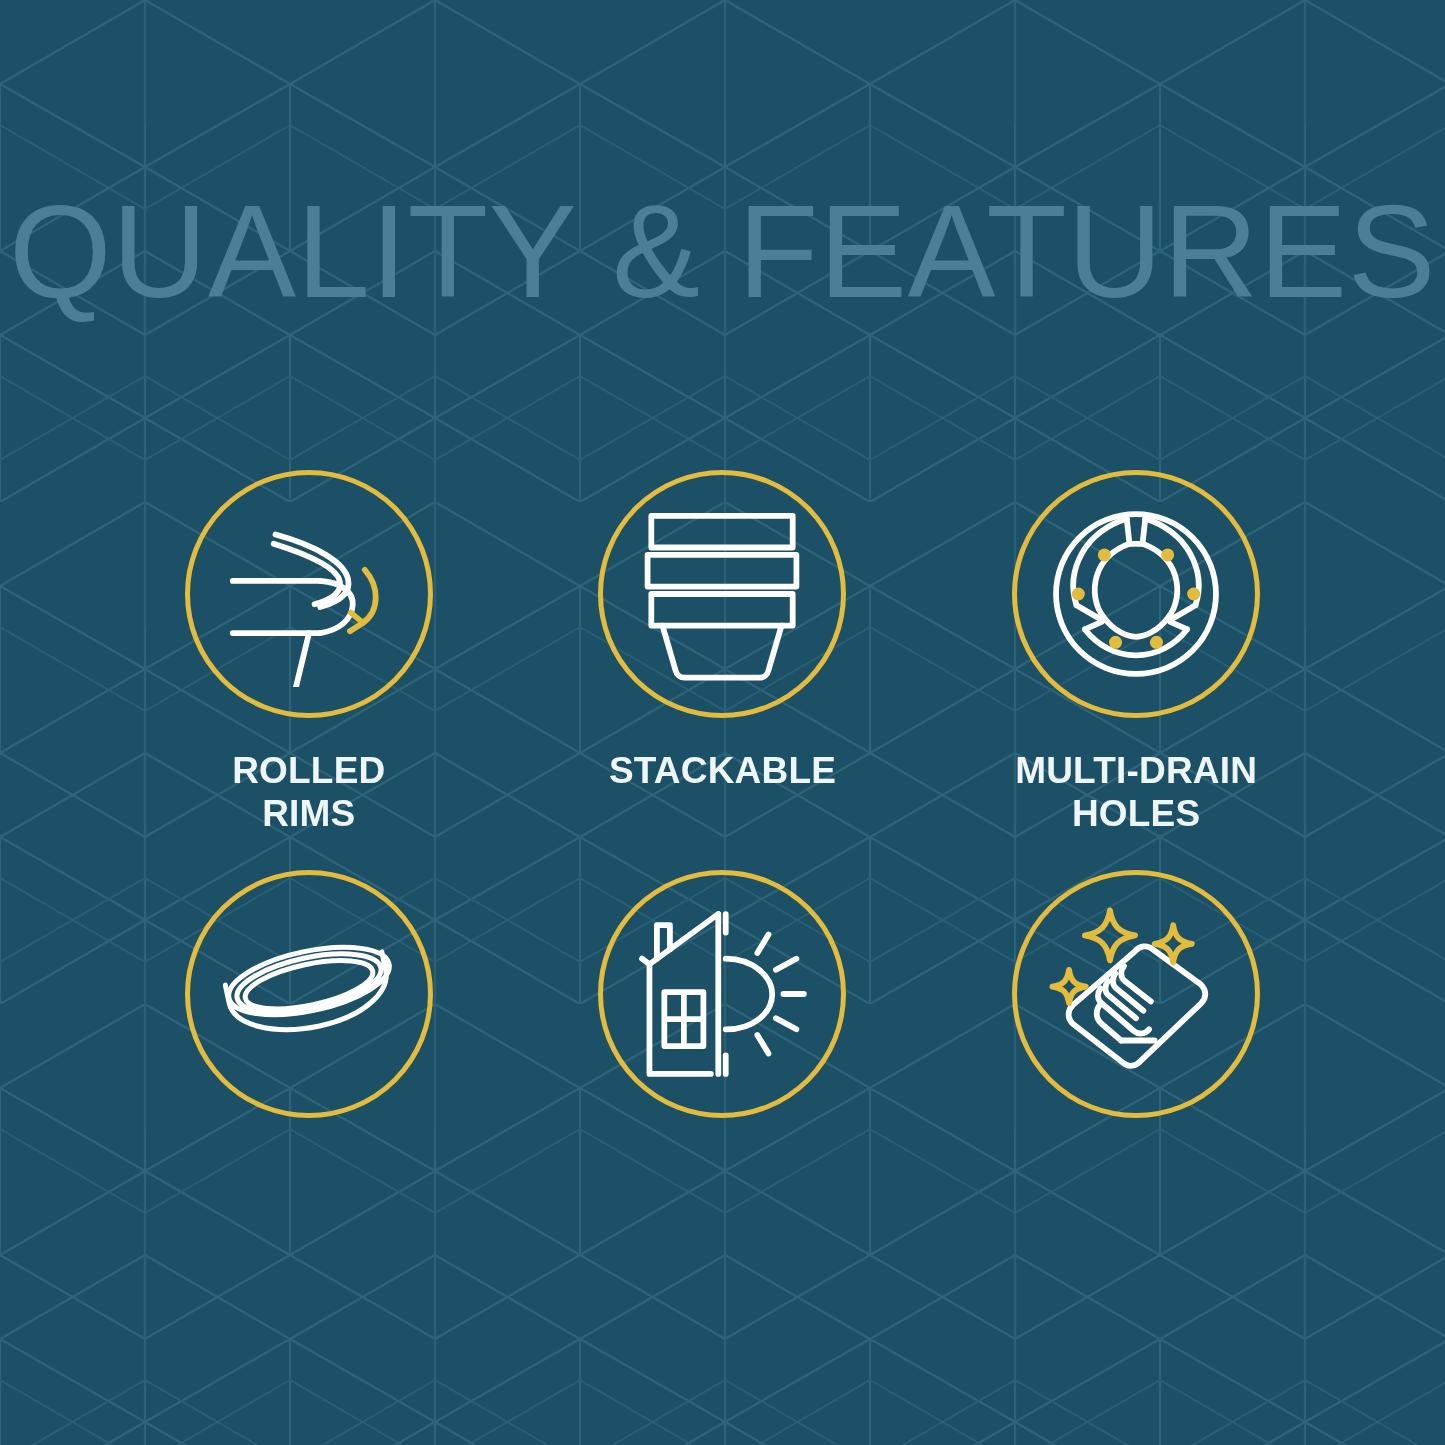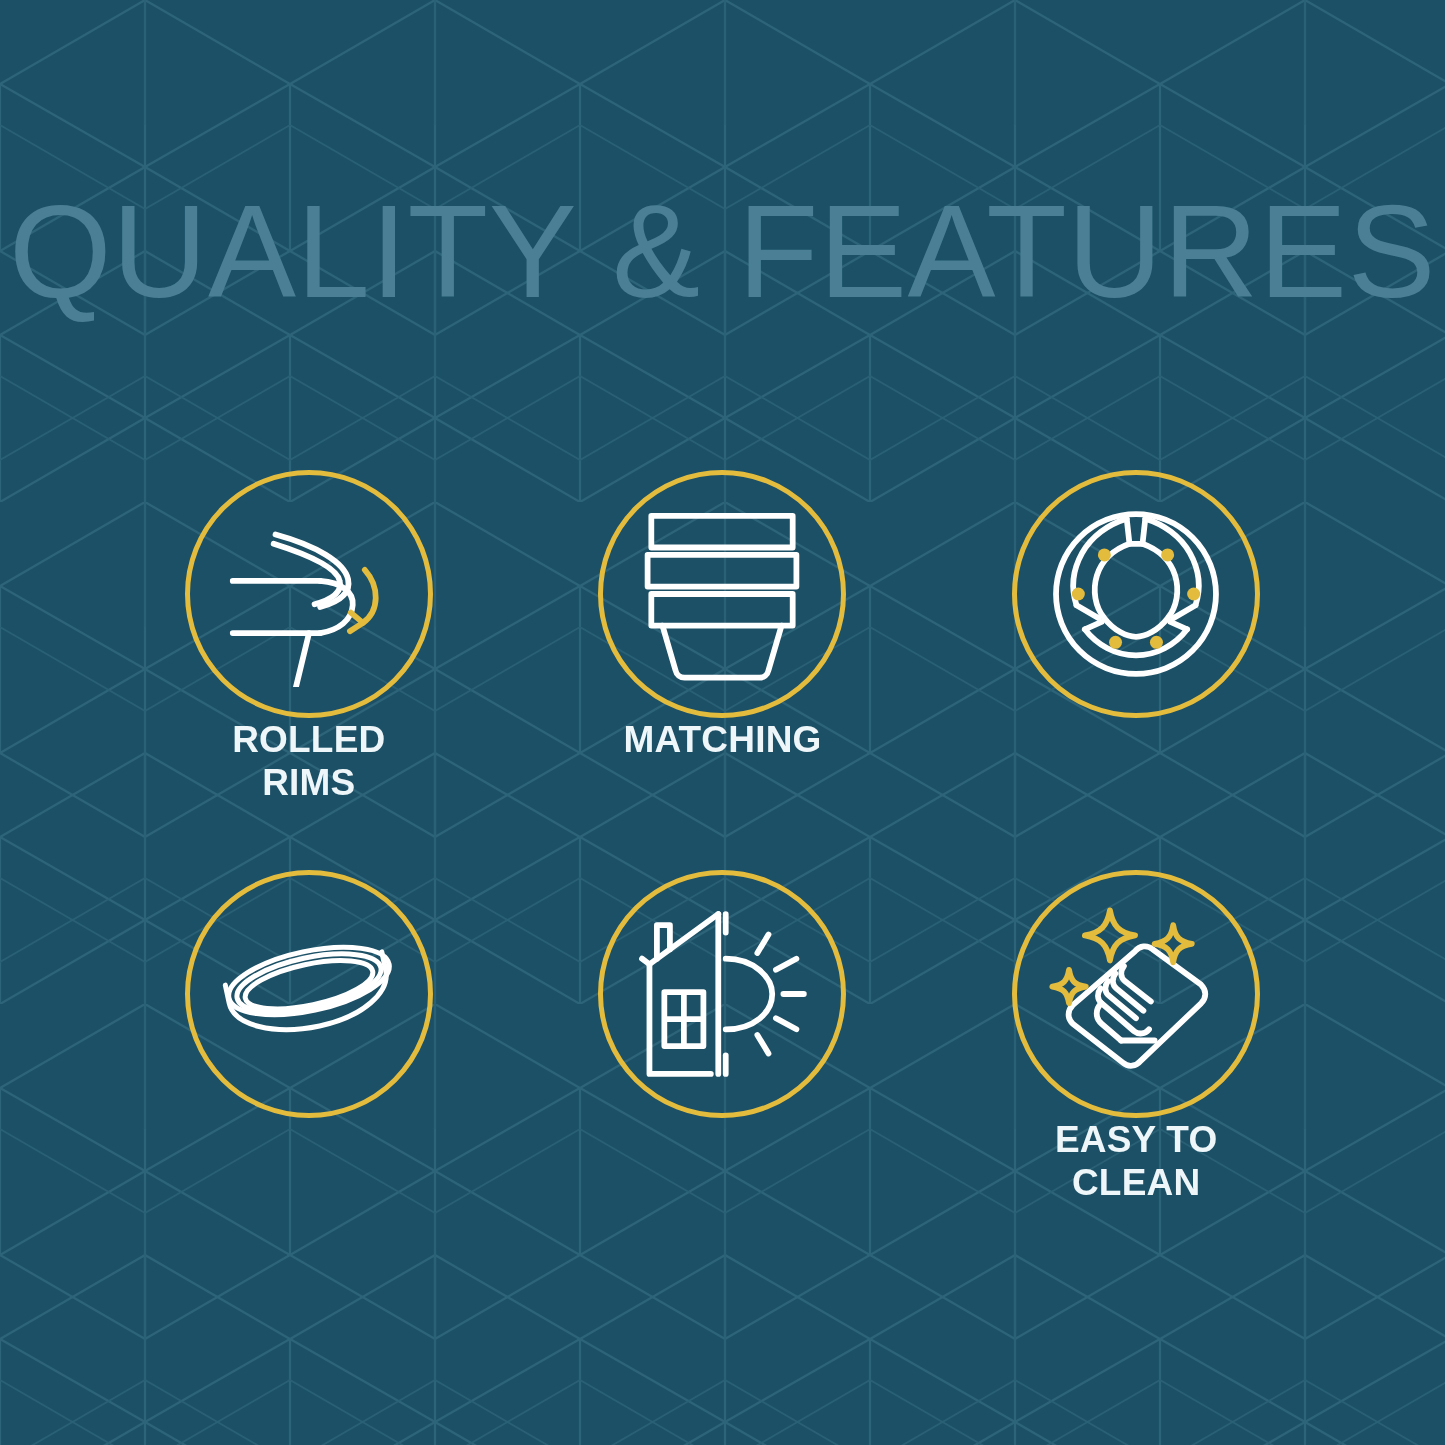--- a/index.html
+++ b/index.html
@@ -83,20 +83,21 @@
     flex: none;
   }
 
   .icon-circle svg {
     display: block;
     width: 186px;
     height: 186px;
   }
 
   .feature-label {
+    margin-top: 31px;
     text-align: center;
     font-size: 37px;
     line-height: 43px;
     font-weight: 700;
     color: #eef6f9;
     letter-spacing: 0.2px;
     white-space: pre-line;
     font-family: "Liberation Sans", sans-serif;
   }
 </style>
@@ -174,21 +175,21 @@
             <path d="M24 16 L176 16 L176 50 L24 50 Z"></path>
 
             <path d="M20 58 L180 58 L180 92 L20 92 Z"></path>
 
             <path d="M24 100 L176 100 L176 134 L24 134 Z"></path>
 
             <path d="M36 134 L50 182 a10 10 0 0 0 10 8 L140 190 a10 10 0 0 0 10 -8 L164 134"></path>
           </g>
         </svg>
       </div>
-      <div class="feature-label">MATCHING</div>
+      <div class="feature-label">STACKABLE</div>
     </div>
 
     <div class="feature-cell">
       <div class="icon-circle">
         <svg viewBox="0 0 200 200">
           <g fill="none" stroke="#ffffff" stroke-width="6.2" stroke-linecap="round" stroke-linejoin="round">
 
             <circle cx="100" cy="100" r="86"></circle>
 
             <path d="M90 19 C70 25 52 38 42 56 C32 74 30 94 36 112"></path>
@@ -210,20 +211,22 @@
           <g fill="#e3bb3d">
             <circle cx="66" cy="58" r="7"></circle>
             <circle cx="134" cy="58" r="7"></circle>
             <circle cx="38" cy="100" r="7"></circle>
             <circle cx="162" cy="100" r="7"></circle>
             <circle cx="78" cy="152" r="7"></circle>
             <circle cx="122" cy="152" r="7"></circle>
           </g>
         </svg>
       </div>
+      <div class="feature-label">MULTI-DRAIN
+HOLES</div>
     </div>
 
     <div class="feature-cell">
       <div class="icon-circle">
         <svg viewBox="0 0 200 200">
           <g fill="none" stroke="#ffffff" stroke-width="5.4" stroke-linecap="round" stroke-linejoin="round">
 
             <ellipse cx="100" cy="86" rx="88" ry="32" transform="rotate(-12 100 86)"></ellipse>
 
             <ellipse cx="100" cy="88" rx="79" ry="27" transform="rotate(-12 100 88)"></ellipse>
@@ -286,18 +289,16 @@
             <path d="M84 150 L120 150"></path>
           </g>
 
           <g fill="none" stroke="#e3bb3d" stroke-width="6.2" stroke-linecap="round" stroke-linejoin="round">
             <path d="M72 10 C75 27 82 34 99 37 C82 40 75 47 72 64 C69 47 62 40 45 37 C62 34 69 27 72 10 Z"></path>
             <path d="M140 26 C142 39 147 44 160 46 C147 48 142 53 140 66 C138 53 133 48 120 46 C133 44 138 39 140 26 Z"></path>
             <path d="M28 74 C30 86 34 90 46 92 C34 94 30 98 28 110 C26 98 22 94 10 92 C22 90 26 86 28 74 Z"></path>
           </g>
         </svg>
       </div>
-      <div class="feature-label">EASY TO
-CLEAN</div>
     </div>
 
   </div>
 </div>
 
 </body></html>

